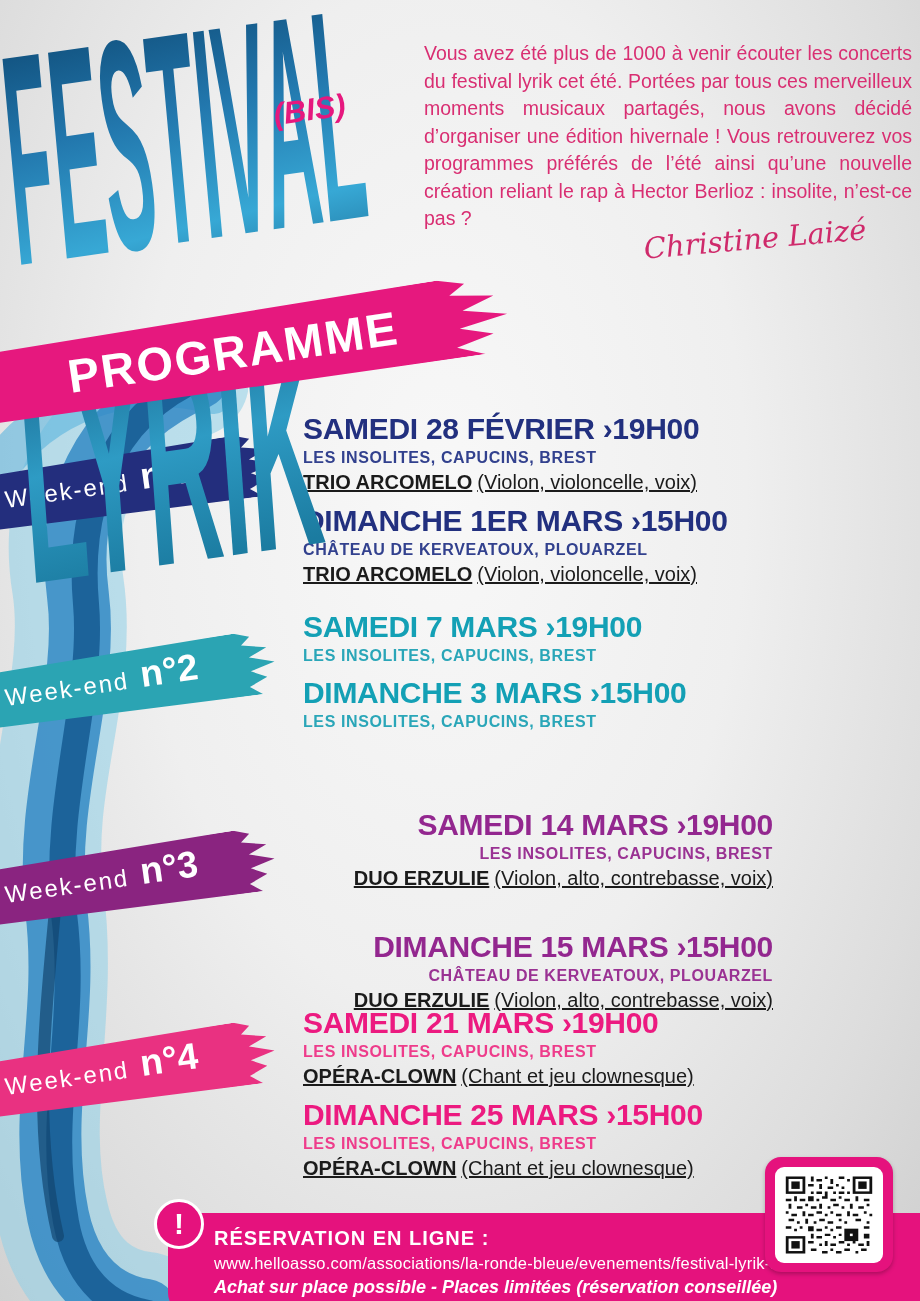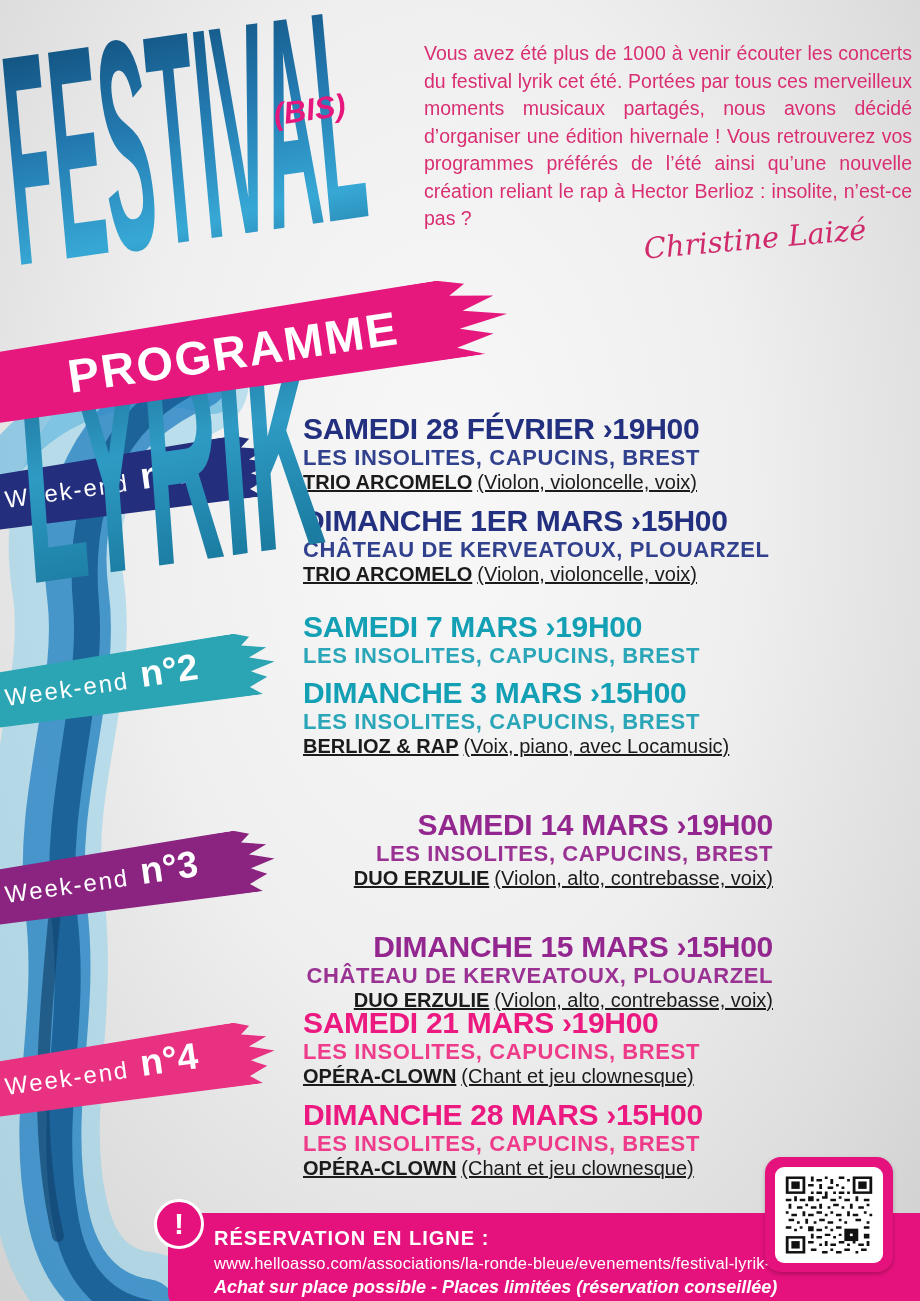--- a/index.html
+++ b/index.html
@@ -25,21 +25,21 @@
     display:flex;align-items:baseline;gap:12px;padding-left:0;
     clip-path:polygon(0 10%,86% 0,91% 8%,88% 20%,96% 28%,90% 40%,98% 52%,90% 62%,95% 74%,89% 86%,93% 100%,0 94%);}
   .we1{top:451px;} .we2{top:649px;} .we3{top:846px;} .we4{top:1038px;}
   .we-label{color:#fff;font-size:24px;letter-spacing:2px;margin-left:32px;line-height:64px;}
   .we-num{color:#fff;font-size:37px;font-weight:bold;}
   
   .events{position:absolute;left:303px;width:470px;z-index:2;}
   .sec1{top:412px;} .sec2{top:610px;} .sec3{top:808px;text-align:right;} .sec4{top:1006px;}
   .event{margin-bottom:9px;}
   .ev-date{font-size:30px;font-weight:bold;line-height:34px;white-space:nowrap;letter-spacing:-0.3px;}
-  .ev-venue{font-size:22px;font-weight:bold;line-height:23px;letter-spacing:0.6px;white-space:nowrap;}
+  .ev-venue{font-size:16px;font-weight:bold;line-height:23px;letter-spacing:0.6px;white-space:nowrap;}
   .ev-artist{font-size:20px;line-height:26px;color:#1b1b1b;white-space:nowrap;text-decoration:underline;}
   .artist-name{font-weight:bold;}
   .artist-detail{margin-left:5px;}
   
   .footer{position:absolute;left:168px;top:1213px;width:772px;height:100px;z-index:2;
     border-top-left-radius:20px;border-bottom-left-radius:20px;color:#fff;padding:10px 0 0 46px;box-sizing:border-box;}
   .alert-icon{position:absolute;left:-14px;top:-14px;width:44px;height:44px;border-radius:50%;
     border:3px solid #fff;color:#fff;font-size:30px;font-weight:bold;display:flex;align-items:center;justify-content:center;}
   .footer-title{font-size:20px;font-weight:bold;letter-spacing:1px;margin-top:4px;}
   .footer-url{font-size:16.5px;margin-top:4px;letter-spacing:0.2px;cursor:pointer;}
@@ -123,23 +123,20 @@
   </section>
 
   <section class="events sec2">
     <div class="event">
       <div class="ev-date" style="color: rgb(19, 160, 181);">SAMEDI 7 MARS ›19H00</div>
       <div class="ev-venue" style="color: rgb(42, 166, 184);">LES INSOLITES, CAPUCINS, BREST</div>
     </div>
     <div class="event">
       <div class="ev-date" style="color: rgb(19, 160, 181);">DIMANCHE 3 MARS ›15H00</div>
       <div class="ev-venue" style="color: rgb(42, 166, 184);">LES INSOLITES, CAPUCINS, BREST</div>
-      <div class="ev-artist">
-        <span class="artist-name">BERLIOZ &amp; RAP</span><span class="artist-detail">(Voix, piano, avec Locamusic)</span>
-      </div>
     </div>
   </section>
 
   <section class="events sec3">
     <div class="event">
       <div class="ev-date" style="color: rgb(147, 39, 143);">SAMEDI 14 MARS ›19H00</div>
       <div class="ev-venue" style="color: rgb(154, 50, 147);">LES INSOLITES, CAPUCINS, BREST</div>
       <div class="ev-artist">
         <span class="artist-name">DUO ERZULIE</span><span class="artist-detail">(Violon, alto, contrebasse, voix)</span>
       </div>
@@ -155,21 +152,21 @@
 
   <section class="events sec4">
     <div class="event">
       <div class="ev-date" style="color: rgb(236, 26, 128);">SAMEDI 21 MARS ›19H00</div>
       <div class="ev-venue" style="color: rgb(238, 60, 139);">LES INSOLITES, CAPUCINS, BREST</div>
       <div class="ev-artist">
         <span class="artist-name">OPÉRA-CLOWN</span><span class="artist-detail">(Chant et jeu clownesque)</span>
       </div>
     </div>
     <div class="event">
-      <div class="ev-date" style="color: rgb(236, 26, 128);">DIMANCHE 28 MARS ›15H00</div>
+      <div class="ev-date" style="color: rgb(236, 26, 128);">DIMANCHE 25 MARS ›15H00</div>
       <div class="ev-venue" style="color: rgb(238, 60, 139);">LES INSOLITES, CAPUCINS, BREST</div>
       <div class="ev-artist">
         <span class="artist-name">OPÉRA-CLOWN</span><span class="artist-detail">(Chant et jeu clownesque)</span>
       </div>
     </div>
   </section>
 
   <div class="footer" style="background-color: rgb(229, 18, 125);">
     <div class="alert-icon" style="background-color: rgb(229, 18, 125);">!</div>
     <div class="footer-title">RÉSERVATION EN LIGNE :</div>

